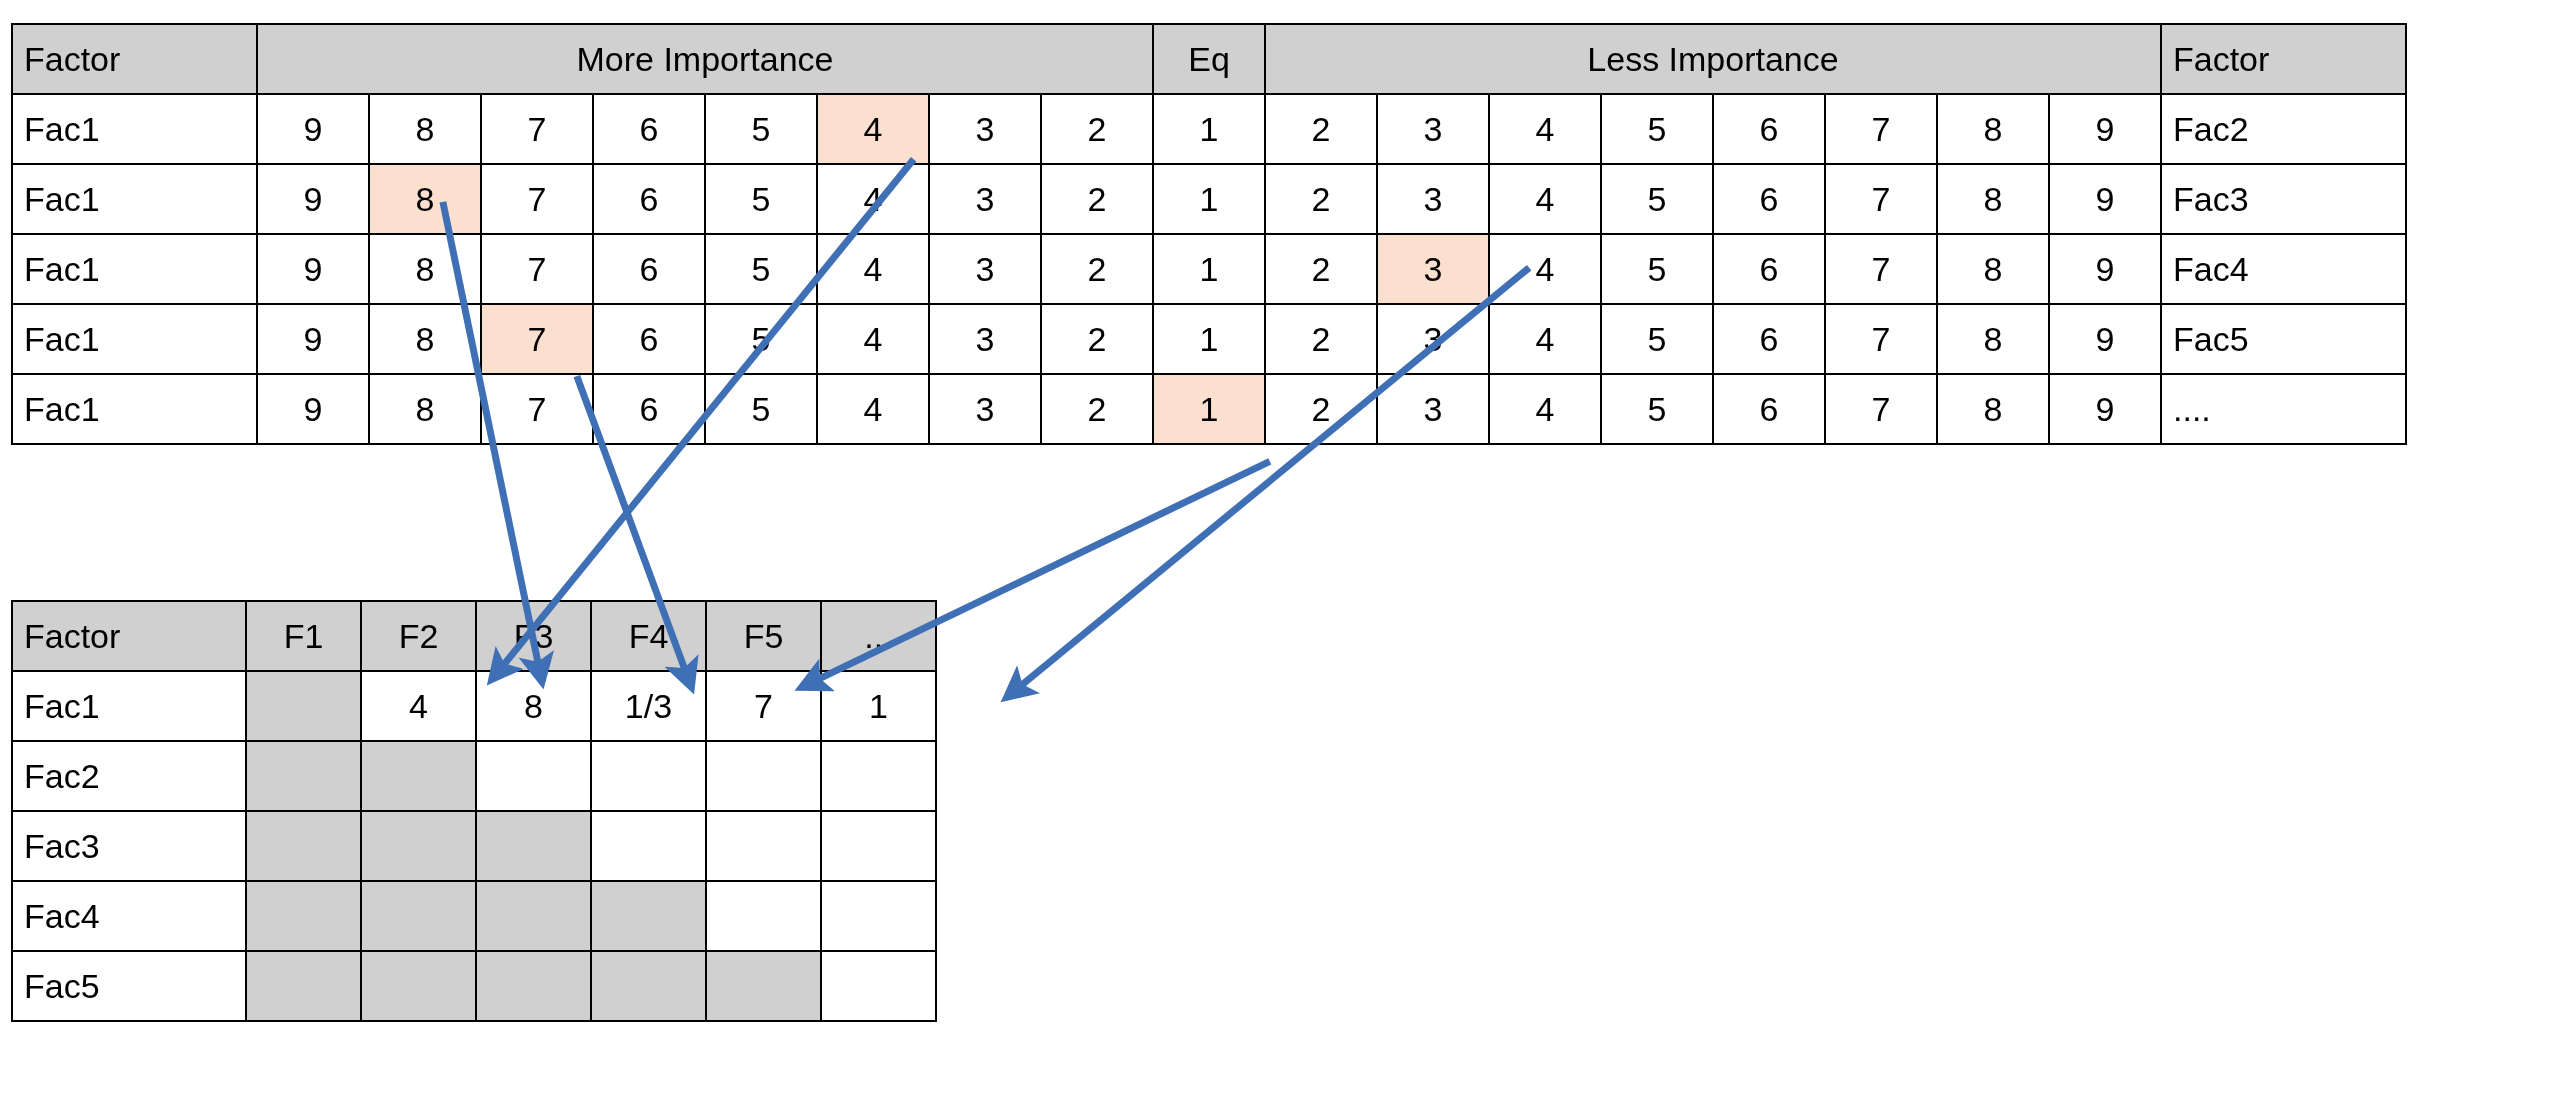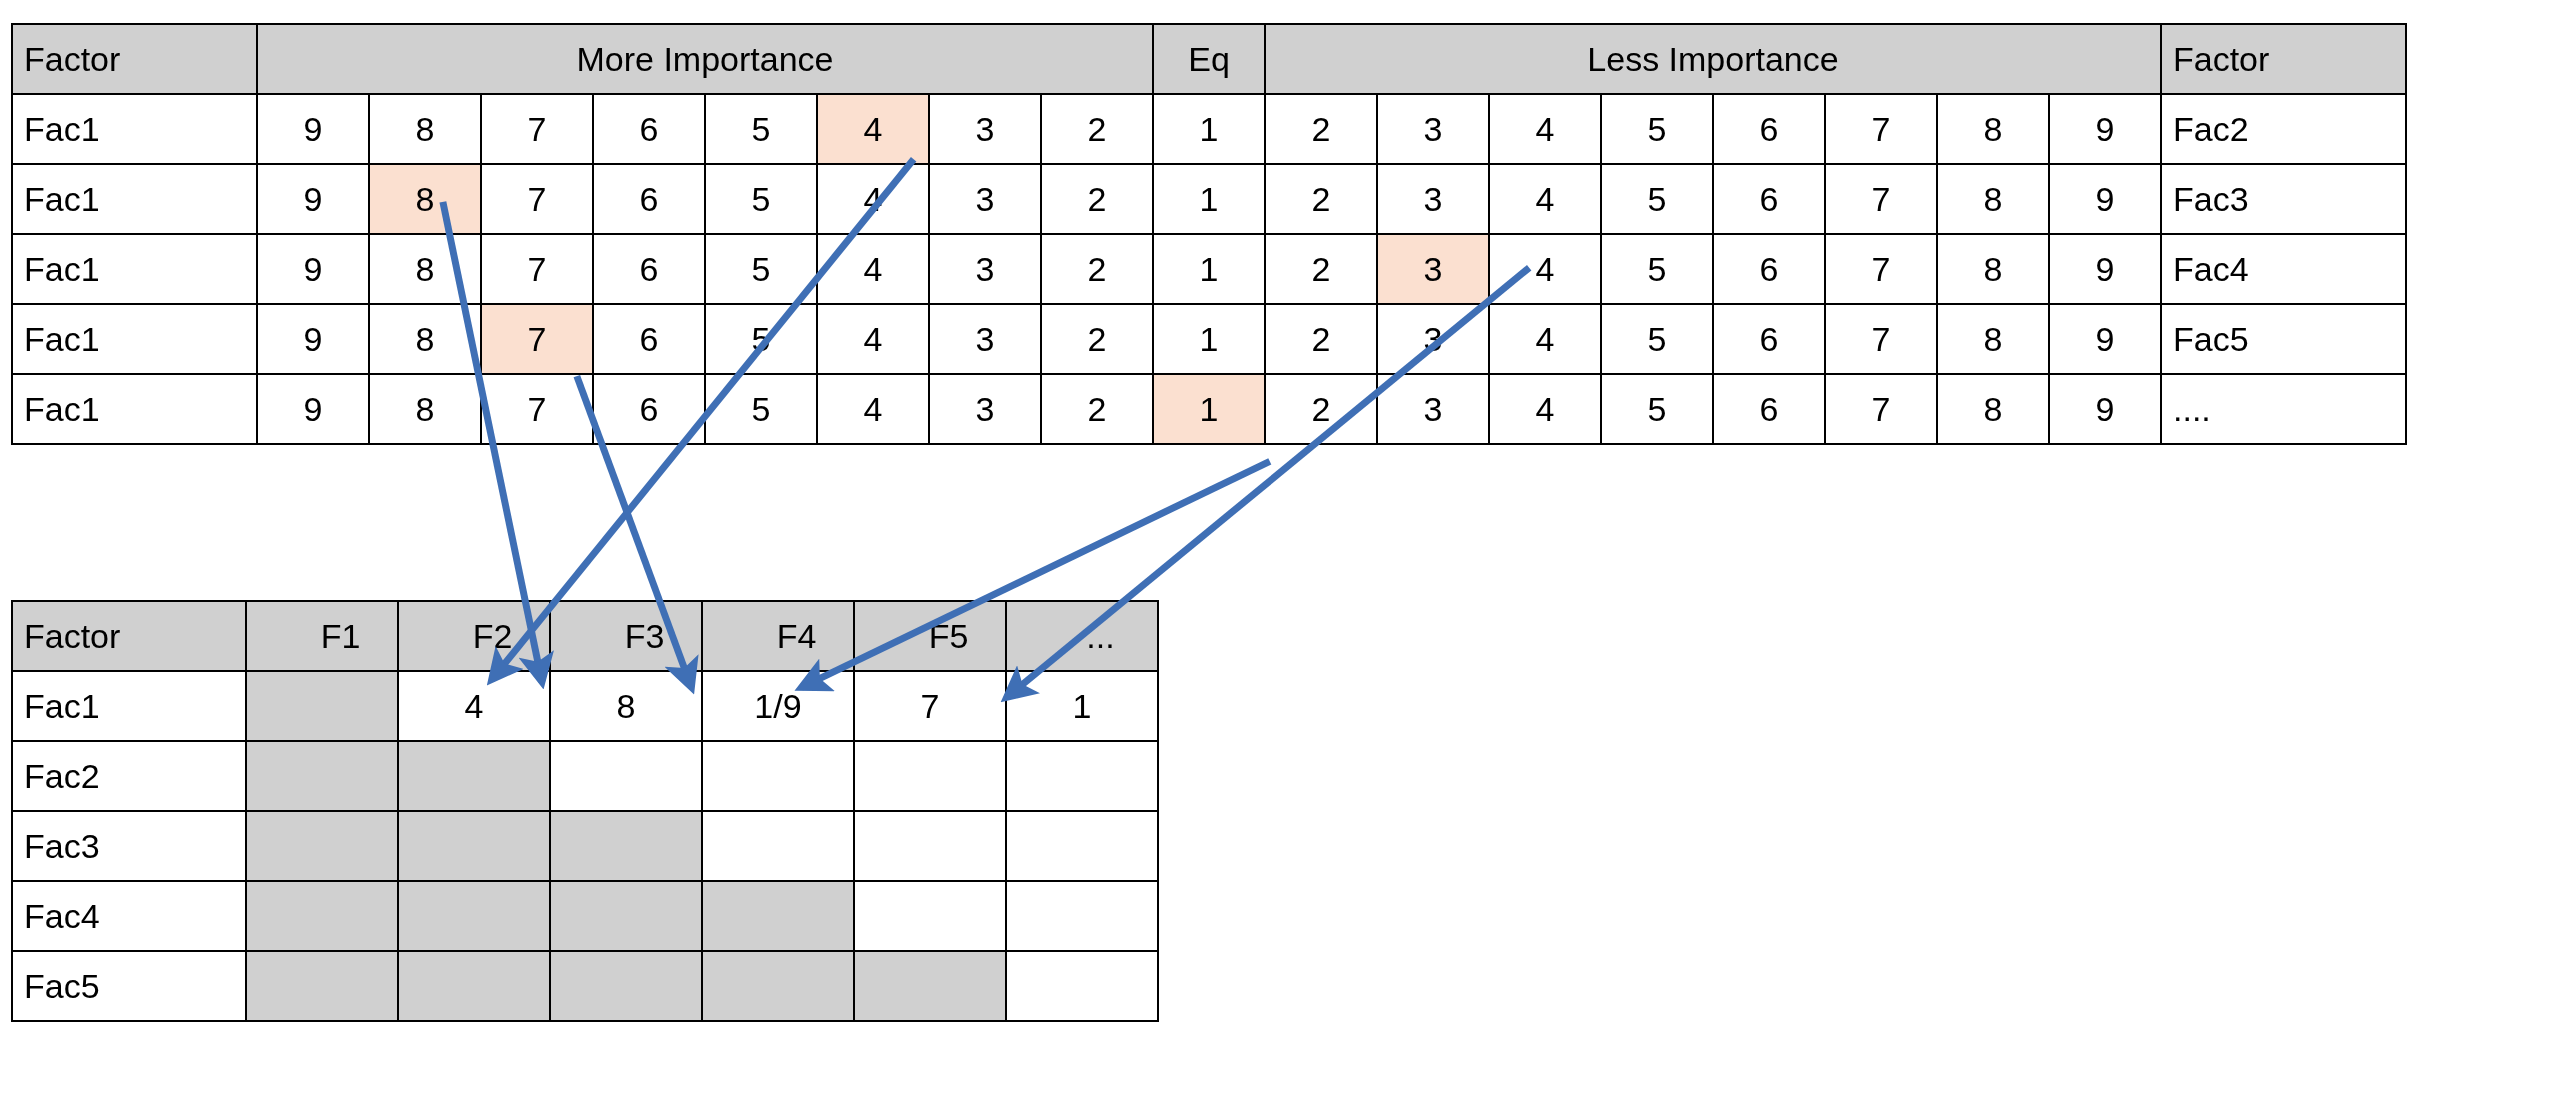--- a/index.html
+++ b/index.html
@@ -87,21 +87,20 @@
     font-size: 34px;
     color: #000000;
     height: 68px;
     padding: 0;
     text-align: center;
     vertical-align: middle;
     background: #ffffff;
   }
   .matrix-table th {
     background: #d0d0d0;
-    padding-left: 37px;
   }
   .matrix-table th.hdr-factor,
   .matrix-table td.factor-cell {
     text-align: left;
     padding-left: 11px;
   }
   .matrix-table td.blocked {
     background: #d0d0d0;
   }
   .m-col-factor { width: 221px; }
@@ -242,21 +241,21 @@
           <th class="m-col-f">F5</th>
           <th class="m-col-f">...</th>
         </tr>
     </thead>
     <tbody id="matrix-body">
         <tr>
           <td class="factor-cell m-col-factor">Fac1</td>
           <td class="m-col-f blocked"></td>
           <td class="m-col-f">4</td>
           <td class="m-col-f">8</td>
-          <td class="m-col-f">1/9</td>
+          <td class="m-col-f">1/3</td>
           <td class="m-col-f">7</td>
           <td class="m-col-f">1</td>
         </tr>
         <tr>
           <td class="factor-cell m-col-factor">Fac2</td>
           <td class="m-col-f blocked"></td>
           <td class="m-col-f blocked"></td>
           <td class="m-col-f"></td>
           <td class="m-col-f"></td>
           <td class="m-col-f"></td>

